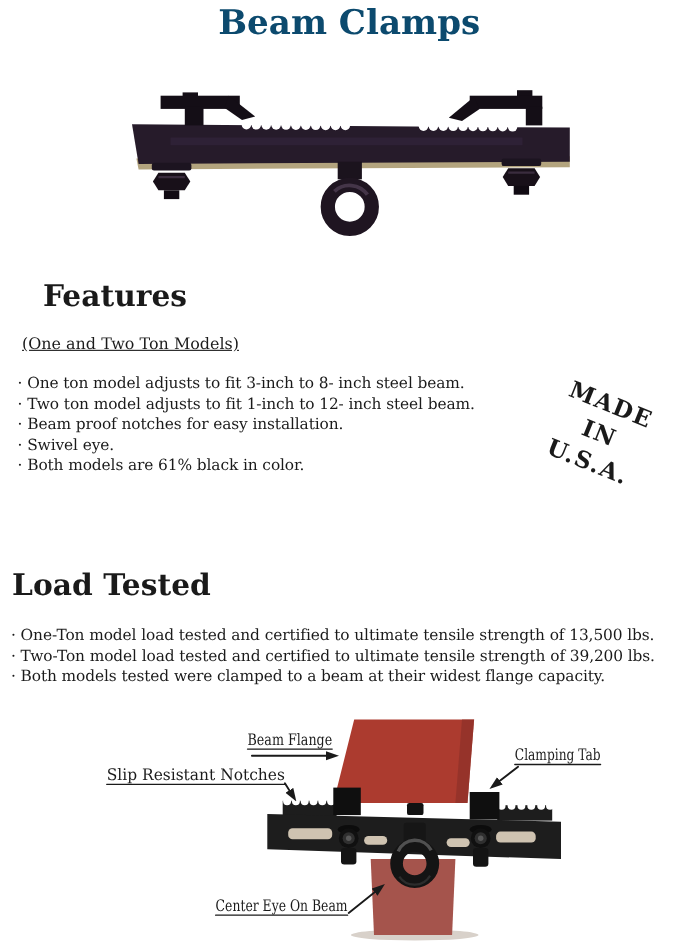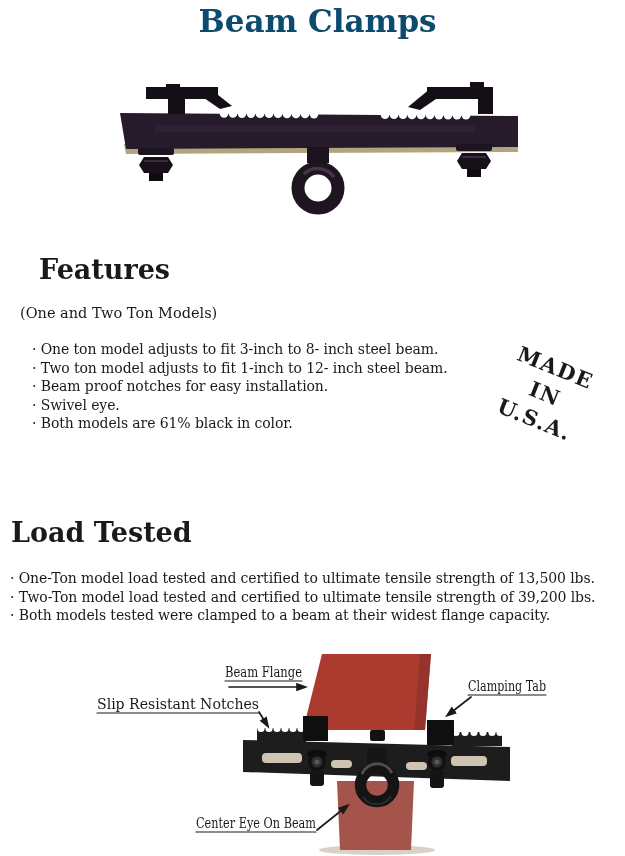--- a/index.html
+++ b/index.html
@@ -8,23 +8,23 @@
     font-family:"DejaVu Serif", serif; color:#1a1a1a; overflow:hidden;
   }
   .page-title {
     position:absolute; top:3px; left:10px; width:615px;
     text-align:center; font-size:31px; font-weight:bold; letter-spacing:0px;
   }
   .photo-svg { position:absolute; left:110px; top:78px; }
   .section-heading { position:absolute; font-size:27px; font-weight:bold; }
   .features-heading { left:20px; top:254px;margin-left:19px; }
   .load-heading { left:11px; top:517px; }
-  .features-subtitle { position:absolute; left:20px; top:305px; font-size:14.5px; }
+  .features-subtitle { position:absolute; left:20px; top:305px; font-size:14.5px;text-decoration:underline; }
   .bullet-list { position:absolute; font-size:14px; line-height:18.6px; letter-spacing:-0.1px; white-space:nowrap; }
-  .features-list { left:32px; top:340px; }
+  .features-list { left:16px; top:340px; }
   .load-list { left:10px; top:569px; }
   .usa-stamp {
     position:absolute; left:489px; top:352px; width:112px;
     text-align:center; font-size:21px; font-weight:bold; letter-spacing:1.5px;
     line-height:1.33; transform:rotate(22deg); transform-origin:50% 50%;
   }
   .diagram-svg { position:absolute; left:0px; top:650px; }
   .diagram-svg text {
     font-family:"DejaVu Serif", serif; font-size:14.5px; fill:#1a1a1a;
   }

